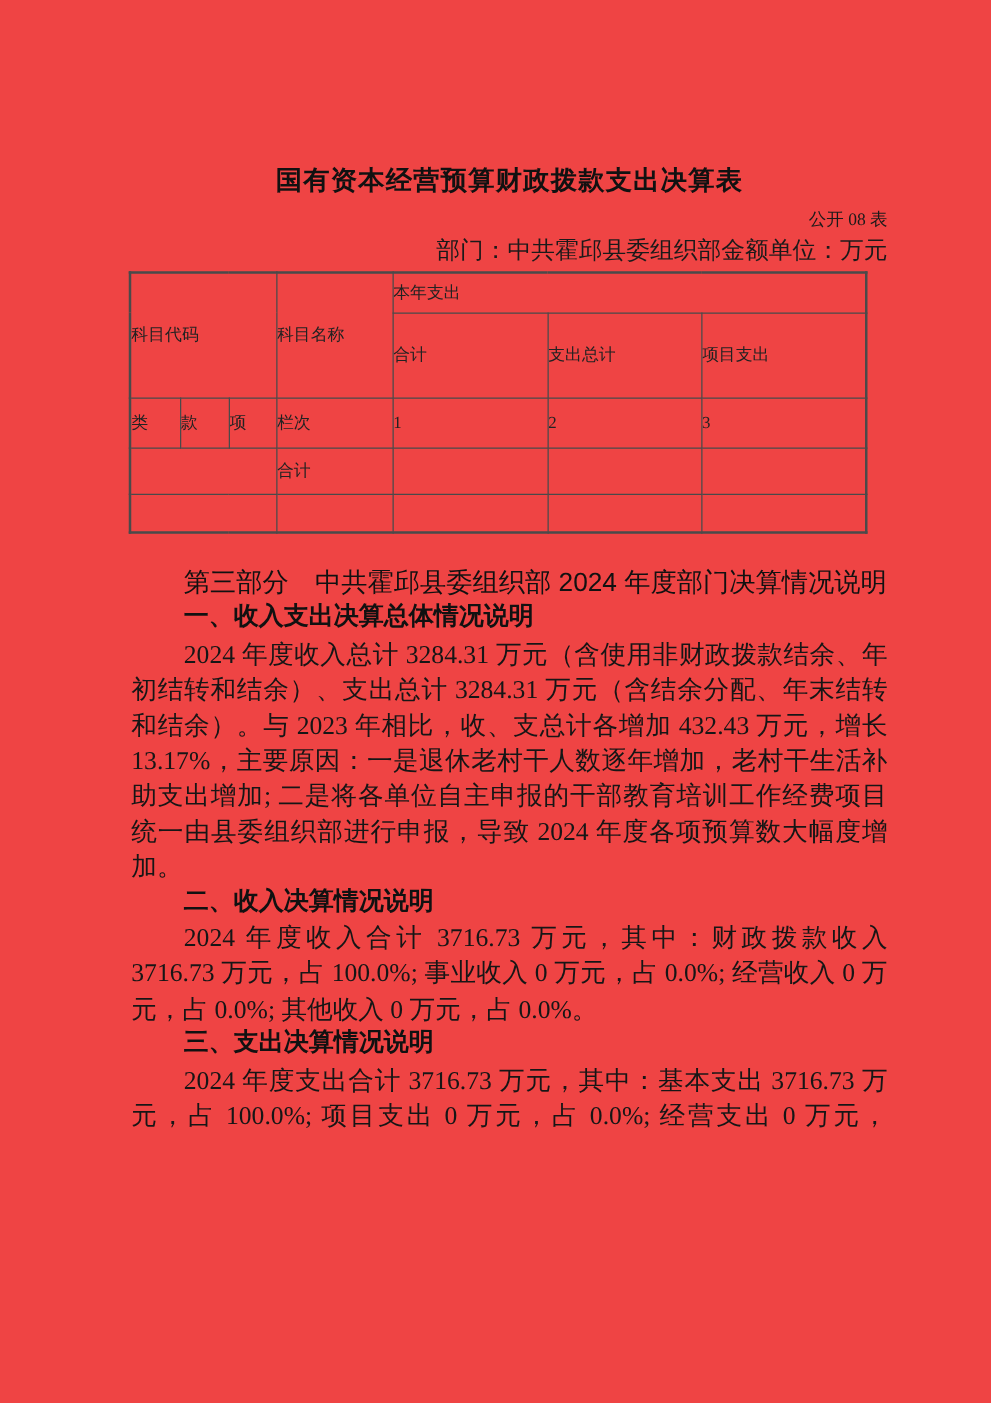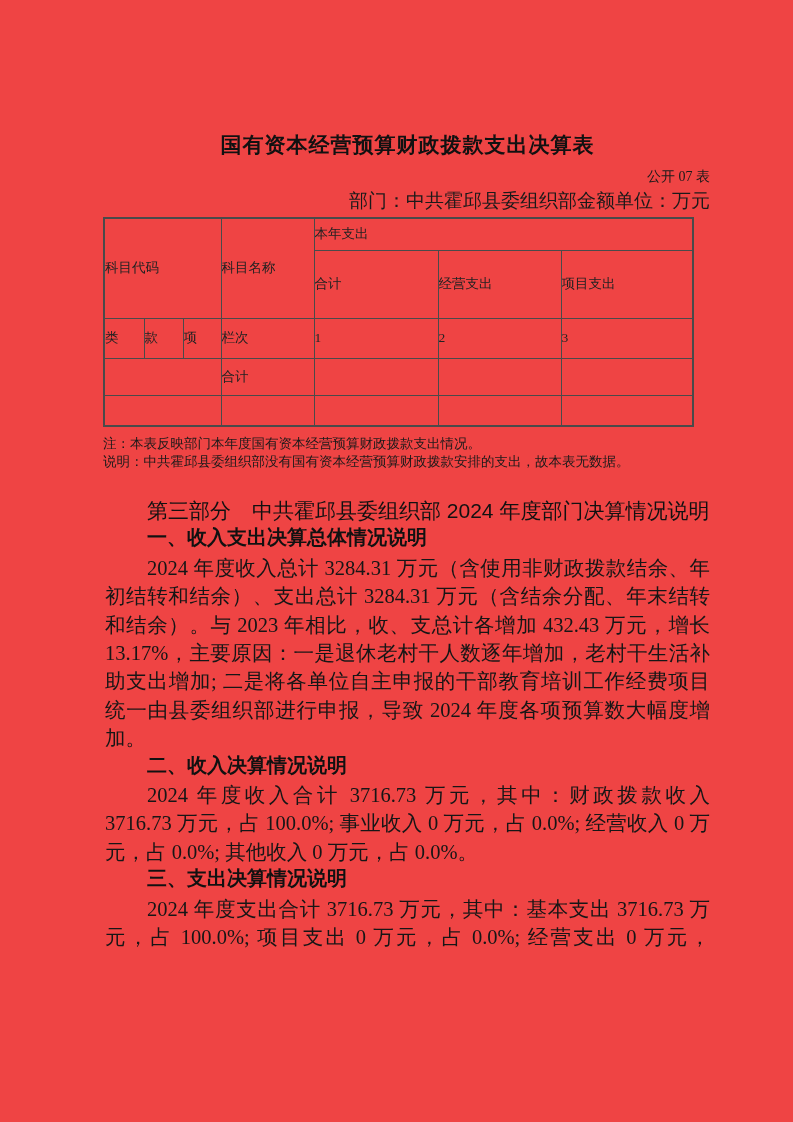--- a/index.html
+++ b/index.html
@@ -100,21 +100,21 @@
     text-align-last: justify;
   }
 </style>
 </head>
 <body>
 
 <div class="page">
 
   <h1 class="doc-title">国有资本经营预算财政拨款支出决算表</h1>
 
-  <div class="pub-label">公开 07 表</div>
+  <div class="pub-label">公开 08 表</div>
 
   <div class="meta-row">
     <span class="meta-left">部门：中共霍邱县委组织部</span>
     <span class="meta-right">金额单位：万元</span>
   </div>
 
   <table class="budget-table">
     <colgroup>
       <col style="width:40px">
         <col style="width:39px">
@@ -125,21 +125,21 @@
         <col style="width:132px">
     </colgroup>
     <tbody>
       <tr style="height:32px">
         <td colspan="3" rowspan="2">科目代码</td>
         <td rowspan="2">科目名称</td>
         <td colspan="3">本年支出</td>
       </tr>
       <tr style="height:68px">
         <td>合计</td>
-        <td>经营支出</td>
+        <td>支出总计</td>
         <td>项目支出</td>
       </tr>
       <tr style="height:40px">
         <td>类</td>
         <td>款</td>
         <td>项</td>
         <td>栏次</td>
         <td>1</td>
         <td>2</td>
         <td>3</td>
@@ -154,24 +154,20 @@
       <tr style="height:31px">
         <td colspan="3"></td>
         <td></td>
         <td></td>
         <td></td>
         <td></td>
       </tr>
     </tbody>
   </table>
 
-  <div class="notes">
-    <div>注：本表反映部门本年度国有资本经营预算财政拨款支出情况。</div>
-    <div>说明：中共霍邱县委组织部没有国有资本经营预算财政拨款安排的支出，故本表无数据。</div>
-  </div>
 
   <div class="part3">
     <h2 class="part3-heading">第三部分　中共霍邱县委组织部 2024 年度部门决算情况说明</h2>
 
     <h3 class="sec-heading">一、收入支出决算总体情况说明</h3>
     <p>2024 年度收入总计 3284.31 万元（含使用非财政拨款结余、年初结转和结余）、支出总计 3284.31 万元（含结余分配、年末结转和结余）。与 2023 年相比，收、支总计各增加 432.43 万元，增长 13.17%，主要原因：一是退休老村干人数逐年增加，老村干生活补助支出增加; 二是将各单位自主申报的干部教育培训工作经费项目统一由县委组织部进行申报，导致 2024 年度各项预算数大幅度增加。</p>
 
     <h3 class="sec-heading">二、收入决算情况说明</h3>
     <p>2024 年度收入合计 3716.73 万元，其中：财政拨款收入 3716.73 万元，占 100.0%; 事业收入 0 万元，占 0.0%; 经营收入 0 万元，占 0.0%; 其他收入 0 万元，占 0.0%。</p>
 

